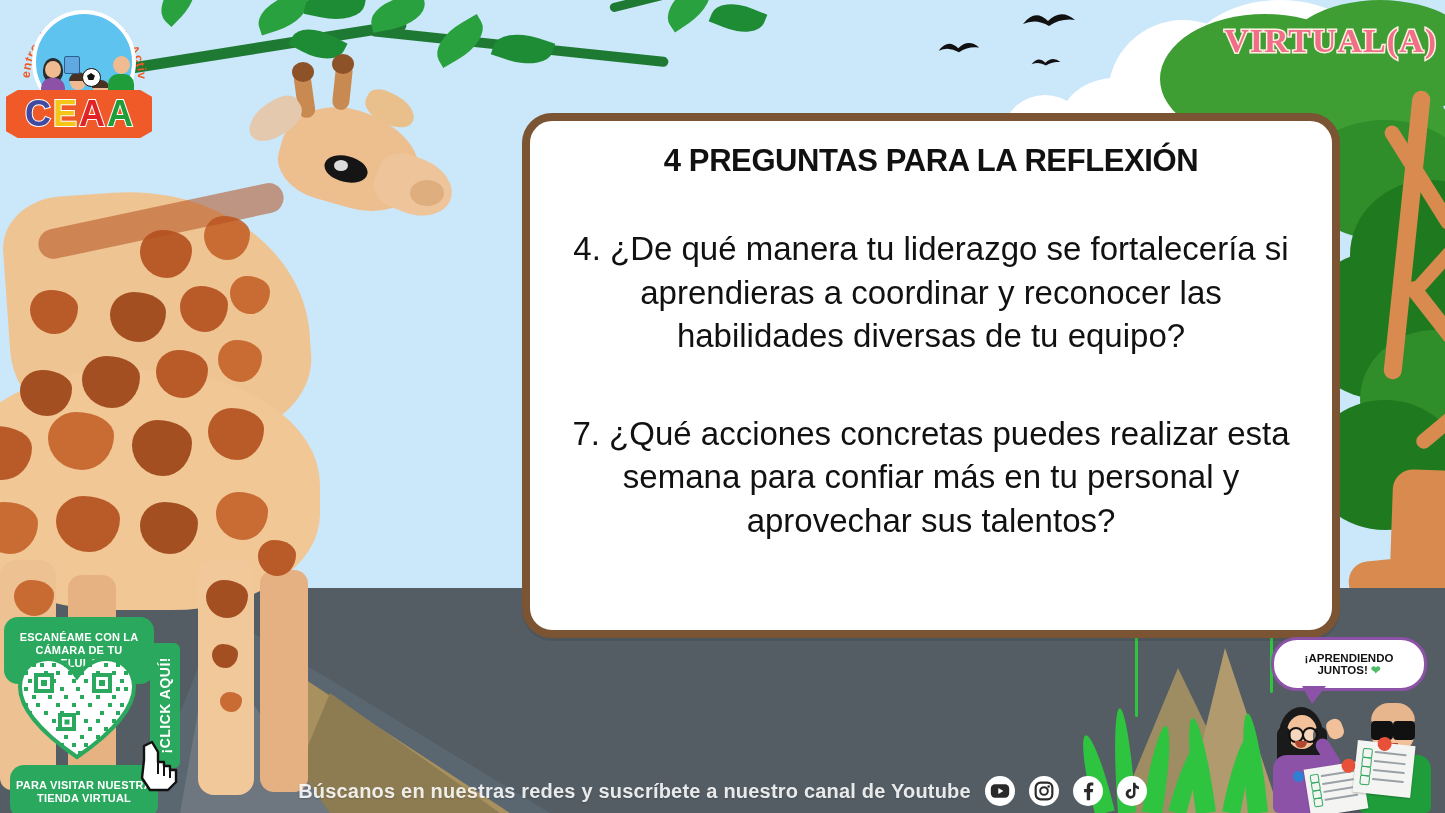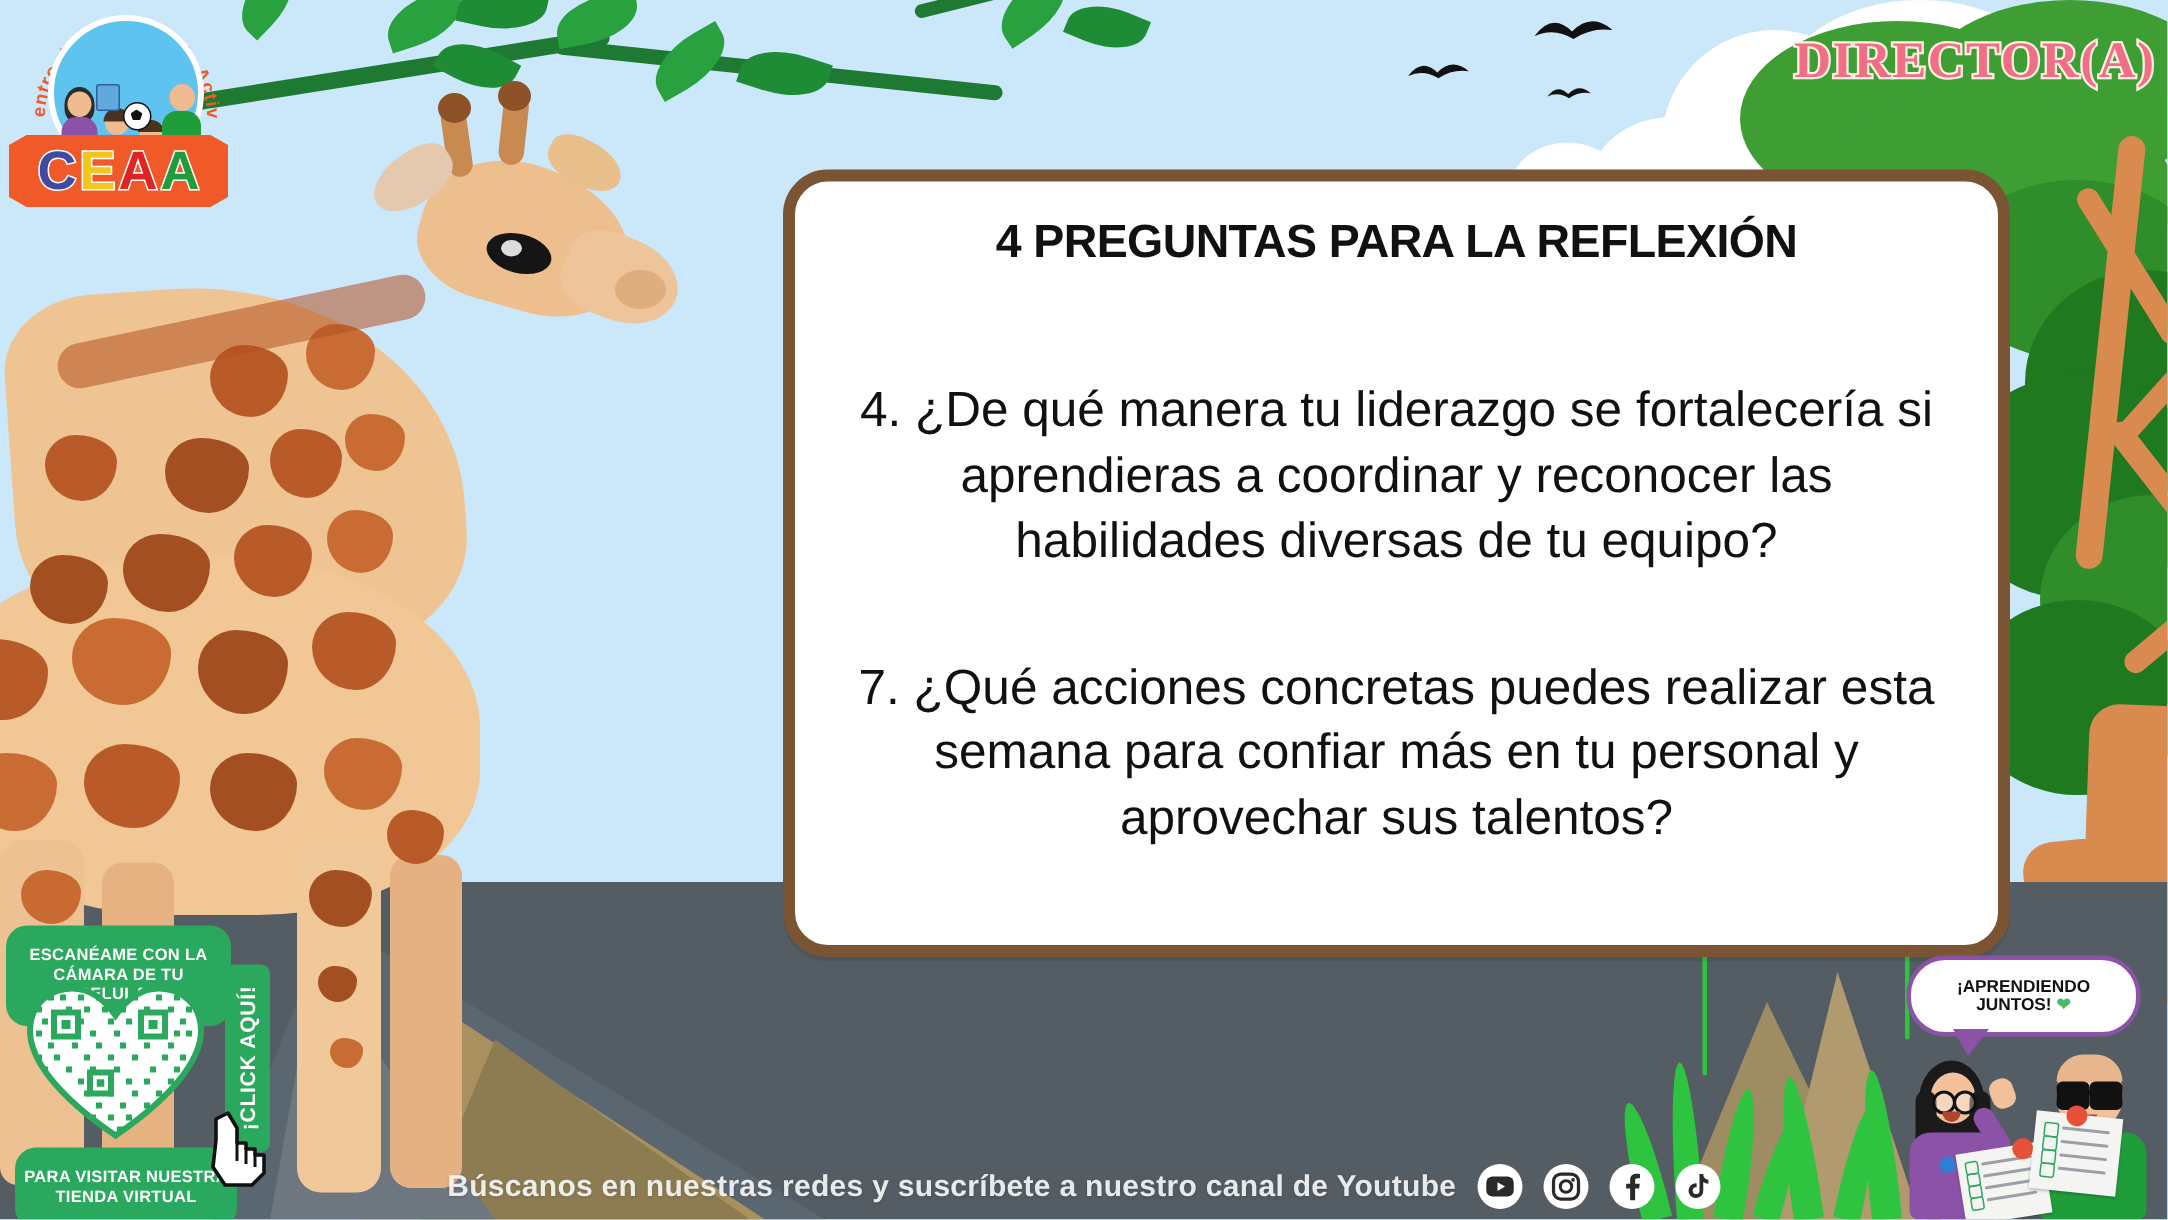--- a/index.html
+++ b/index.html
@@ -69,21 +69,21 @@
   .heart-inline:after{left:0px;transform:rotate(45deg);transform-origin:100% 100%;}
 
   
   #card{position:absolute;left:522px;top:113px;width:818px;height:525px;
     background:#ffffff;border:8px solid #7b5434;border-radius:30px;box-sizing:border-box;
     padding:22px 26px 18px;box-shadow:0 3px 0 rgba(0,0,0,.08);}
   #card-title{font-family:"Liberation Sans",sans-serif;font-weight:bold;font-size:31px;
     text-align:center;color:#111;letter-spacing:-.4px;}
   .q-block{font-family:"Liberation Sans",sans-serif;font-size:33px;line-height:1.32;
     color:#111;text-align:center;}
-  #q4{margin-top:72px;}
+  #q4{margin-top:48px;}
   #q5{margin-top:54px;}
 
   
   #qr-promo{position:absolute;left:4px;top:617px;width:150px;height:188px;}
   .green-pill{background:#2aa95e;color:#ffffff;border-radius:14px;
     font-size:11px;font-weight:bold;text-align:center;line-height:1.18;padding:14px 6px;
     letter-spacing:.2px;}
   #qr-heart{position:absolute;left:14px;top:40px;width:118px;height:104px;}
   #qr-bottom{position:absolute;left:6px;top:148px;width:136px;}
   #click-tab{position:absolute;left:150px;top:643px;width:30px;height:125px;background:#2aa95e;
@@ -365,21 +365,21 @@
     </div>
     <div class="logo-ribbon">
       <span class="ceaa-l ceaa-c">C</span>
       <span class="ceaa-l ceaa-e">E</span>
       <span class="ceaa-l ceaa-a1">A</span>
       <span class="ceaa-l ceaa-a2">A</span>
     </div>
   </div>
 
   <div id="yoser">
-    <div class="yoser-line yoser-l2">DIRECTOR(A)</div>
+    <div class="yoser-line yoser-l2">VIRTUAL(A)</div>
   </div>
 
   <div id="card">
     <div id="card-title">4 PREGUNTAS PARA LA REFLEXIÓN</div>
     <div class="q-block" id="q4">4. ¿De qué manera tu liderazgo se fortalecería si aprendieras a coordinar y reconocer las habilidades diversas de tu equipo?</div>
     <div class="q-block" id="q5">7. ¿Qué acciones concretas puedes realizar esta semana para confiar más en tu personal y aprovechar sus talentos?</div>
   </div>
 
   <div id="qr-promo">
     <div class="green-pill">ESCANÉAME CON LA CÁMARA DE TU CELULAR</div>

